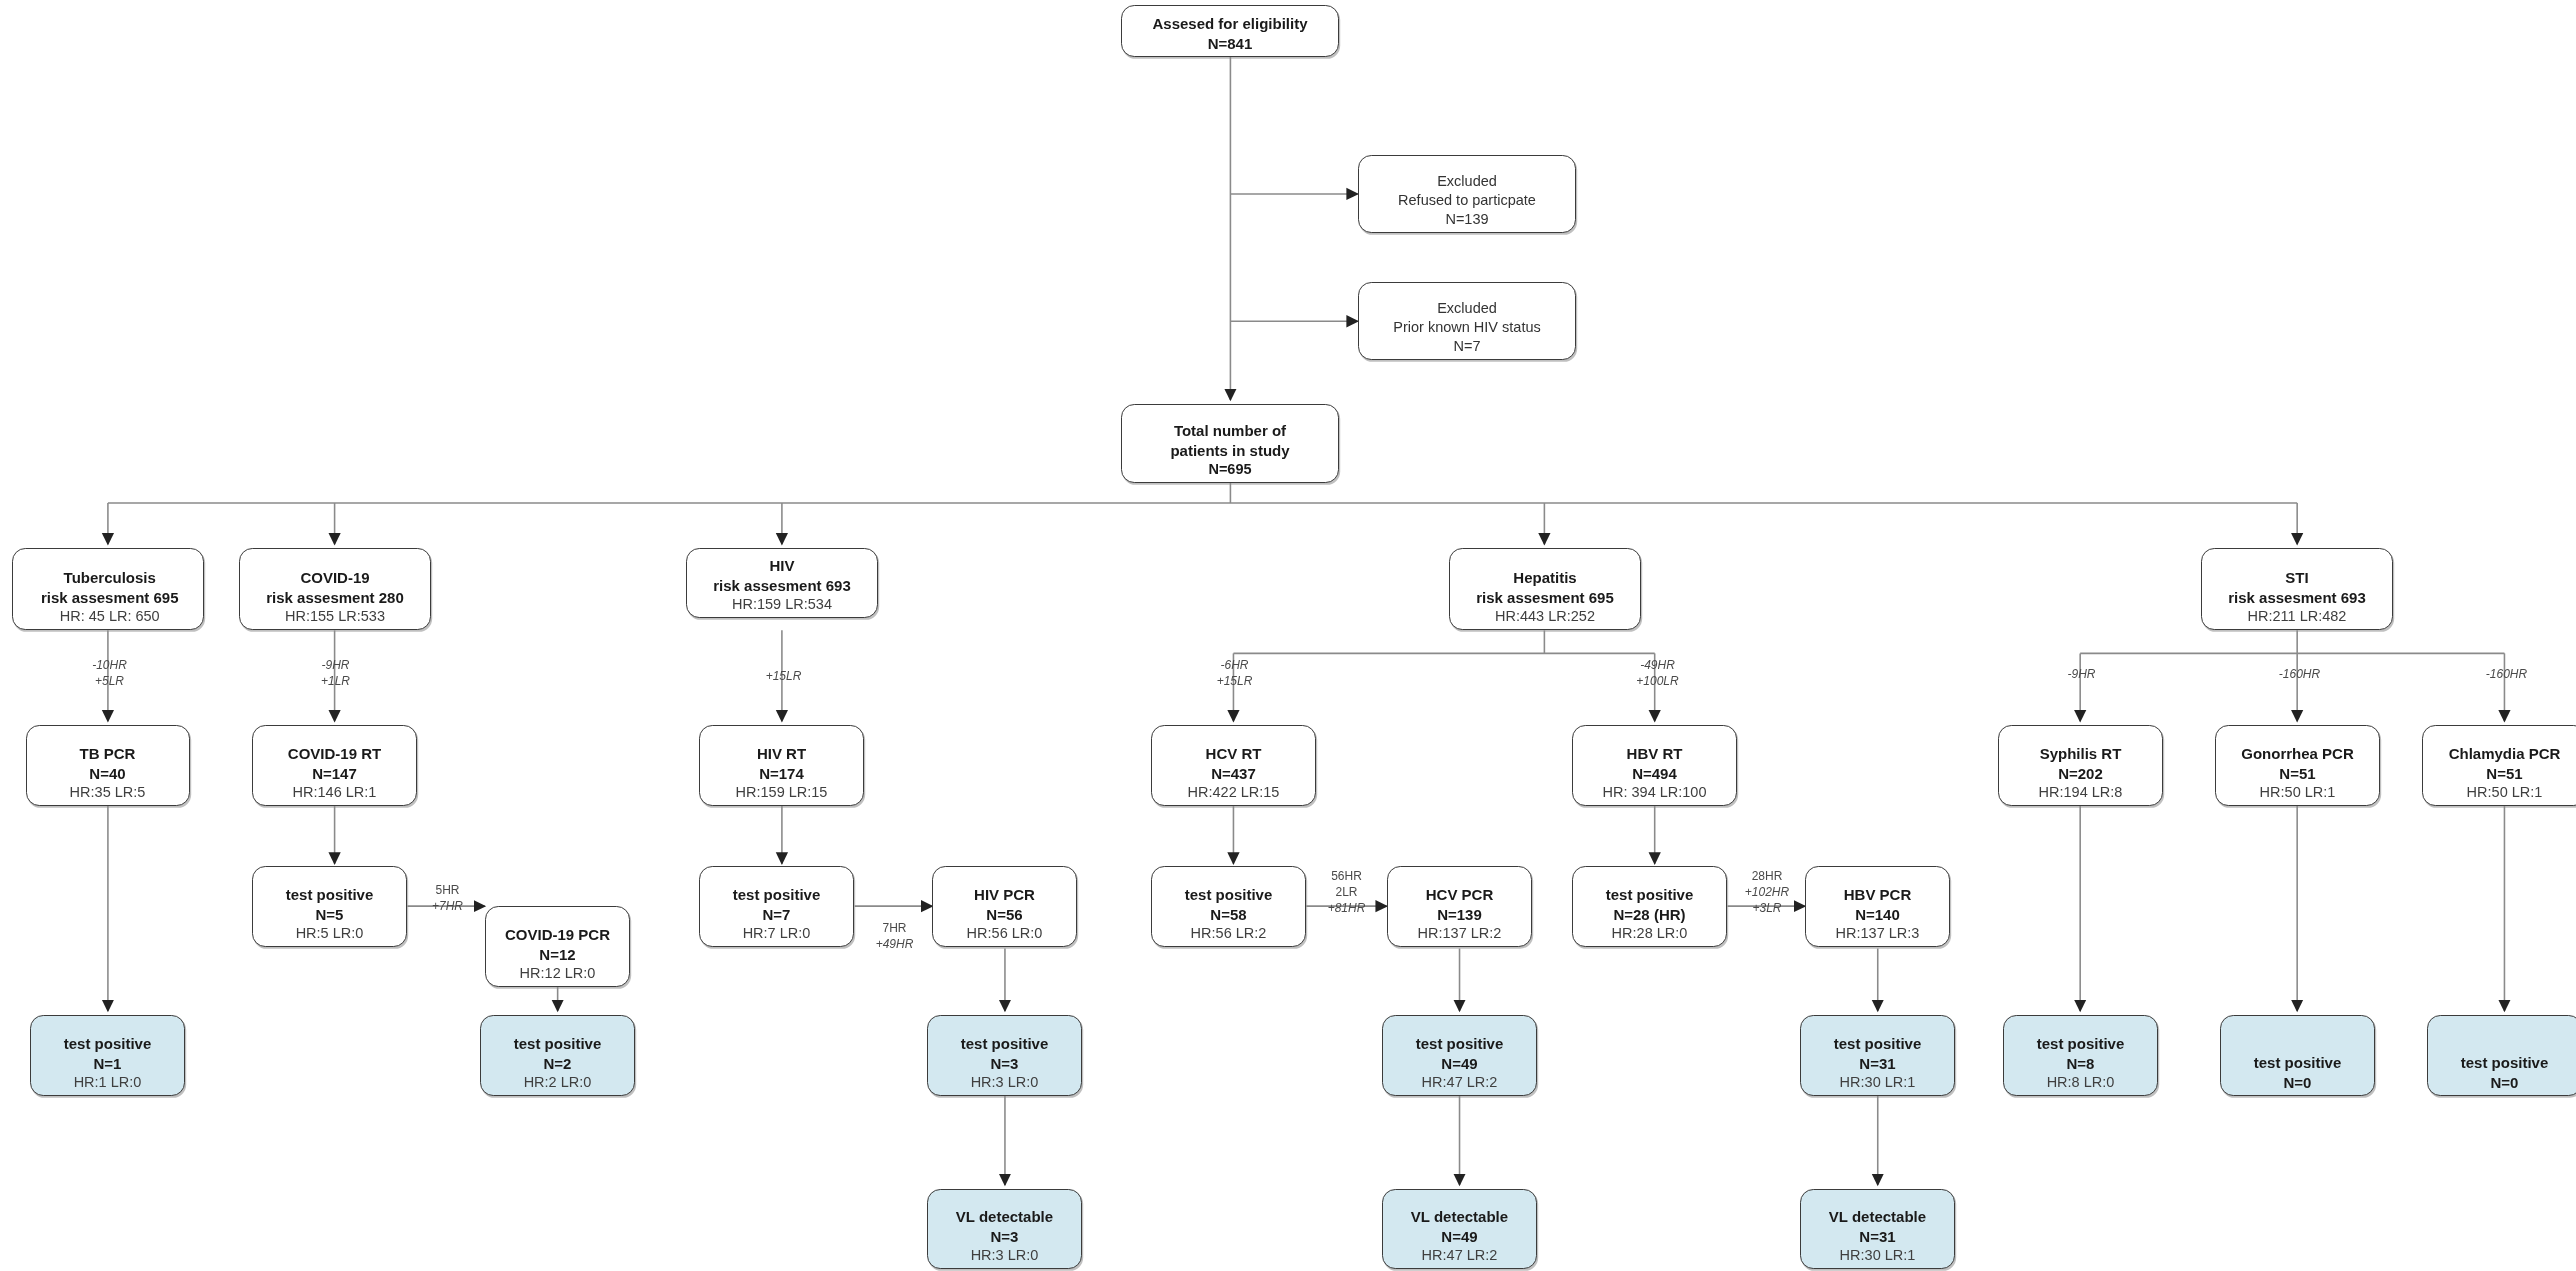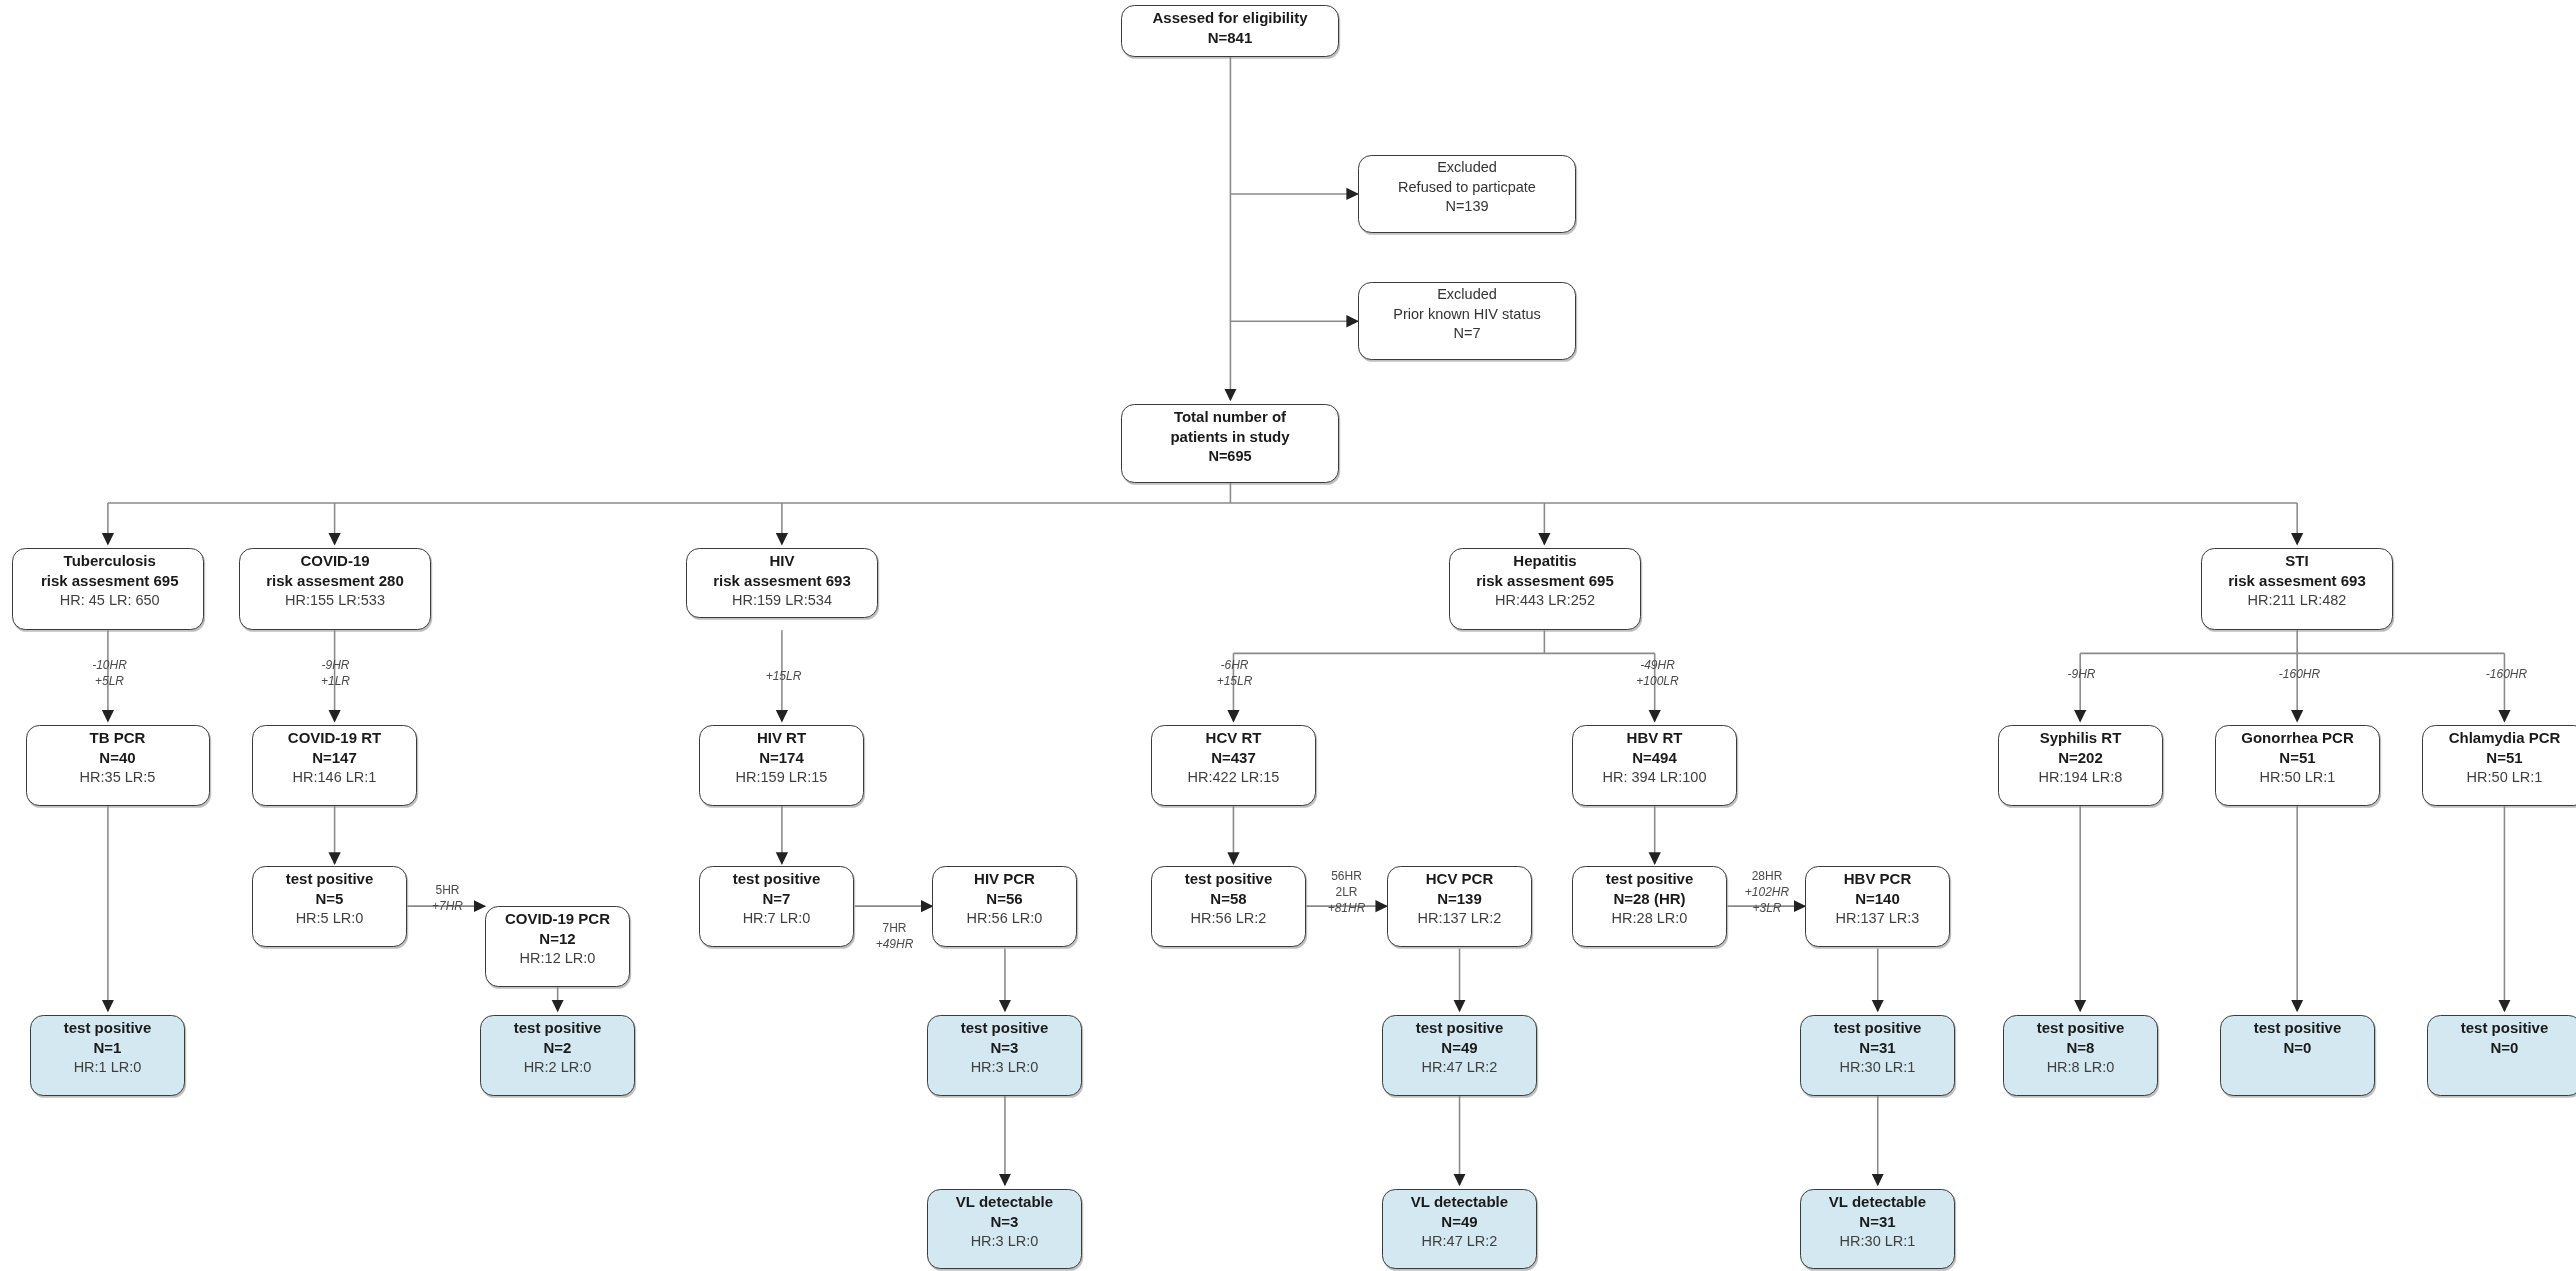--- a/index.html
+++ b/index.html
@@ -26,21 +26,21 @@
   }
   .node {
     position: absolute;
     box-sizing: border-box;
     border: 1.5px solid #3b3b3b;
     border-radius: 13.3px;
     background: #ffffff;
     display: flex;
     flex-direction: column;
     align-items: center;
-    justify-content: flex-start;
+    justify-content: flex-end;
     text-align: center;
     color: #1a1a1a;
     box-shadow: 1.2px 1.8px 0 rgba(140,140,140,0.55);
     padding: 2.4px 3.6px;
   }
   .node.blue {
     background: #d3e8f0;
   }
   .node .l1 {
     font-size: 15px;
@@ -230,21 +230,21 @@
   <div class="elabel" style="left:2039px; top:666px; width:85px;">
     <div>-9HR</div>
   </div>
   <div class="elabel" style="left:2254px; top:666px; width:91px;">
     <div>-160HR</div>
   </div>
   <div class="elabel" style="left:2461px; top:666px; width:91px;">
     <div>-160HR</div>
   </div>
 
-  <div class="node" style="left:25.5px; top:725px; width:184px; height:81px;">
+  <div class="node" style="left:25.5px; top:725px; width:164px; height:81px;">
     <div class="l1">TB PCR</div>
     <div class="l2">N=40</div>
     <div class="l3">HR:35 LR:5</div>
   </div>
 
   <div class="node" style="left:252px; top:725px; width:165px; height:81px;">
     <div class="l1">COVID-19 RT</div>
     <div class="l2">N=147</div>
     <div class="l3">HR:146 LR:1</div>
   </div>

